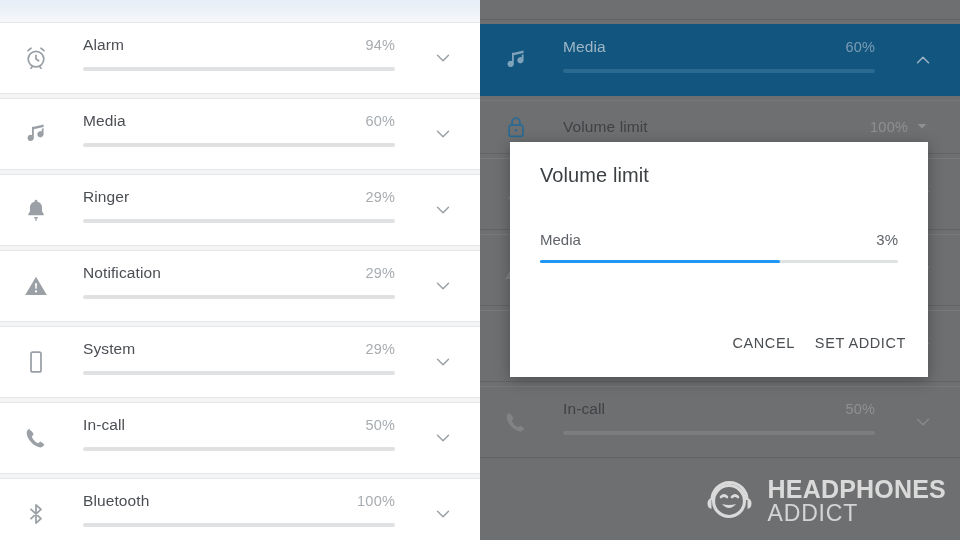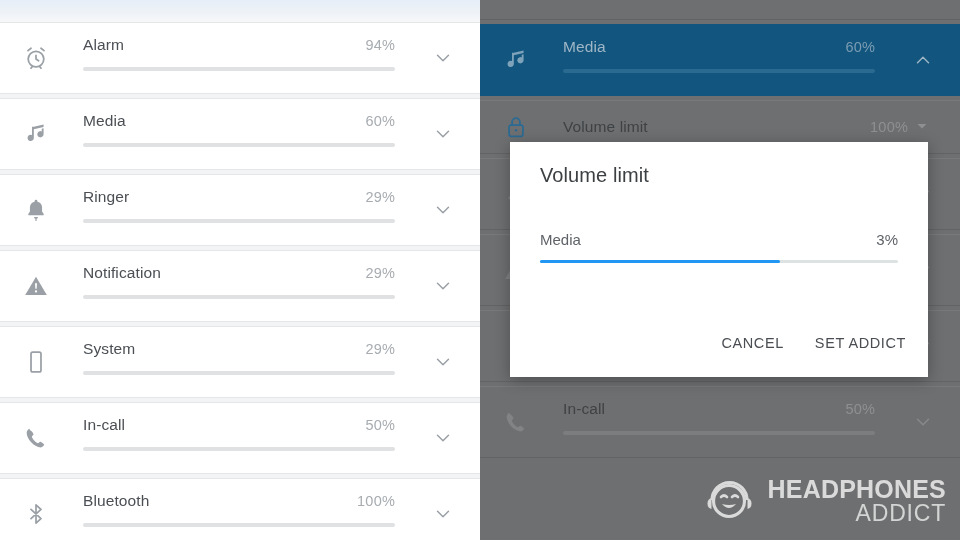--- a/index.html
+++ b/index.html
@@ -213,21 +213,21 @@
   }
   #dialog .dlg-slider .fill {
     height: 3px;
     background: #2196f3;
     border-radius: 2px;
   }
   #dialog .dlg-actions {
     position: absolute;
     right: 20px; bottom: 22px;
     display: flex;
-    gap: 27px;
+    gap: 16px;
   }
   #dialog .dlg-btn {
     font-size: 14.5px;
     color: #4a4e52;
     letter-spacing: .6px;
     cursor: pointer;
     background: none;
     border: none;
     padding: 4px 2px;
     font-family: inherit;
@@ -247,21 +247,20 @@
     font-size: 25px;
     font-weight: bold;
     color: #e9e9e9;
     letter-spacing: .2px;
   }
   #watermark .wm-line2 {
     font-size: 23px;
     color: #e2e2e2;
     letter-spacing: .8px;
     margin-top: 0;
-    text-align: right;
   }
 </style>
 </head>
 <body>
 
 <div id="screen">
 
   <div id="left-panel">
     <div class="topstrip"></div>
     <div class="rows" id="left-rows">

